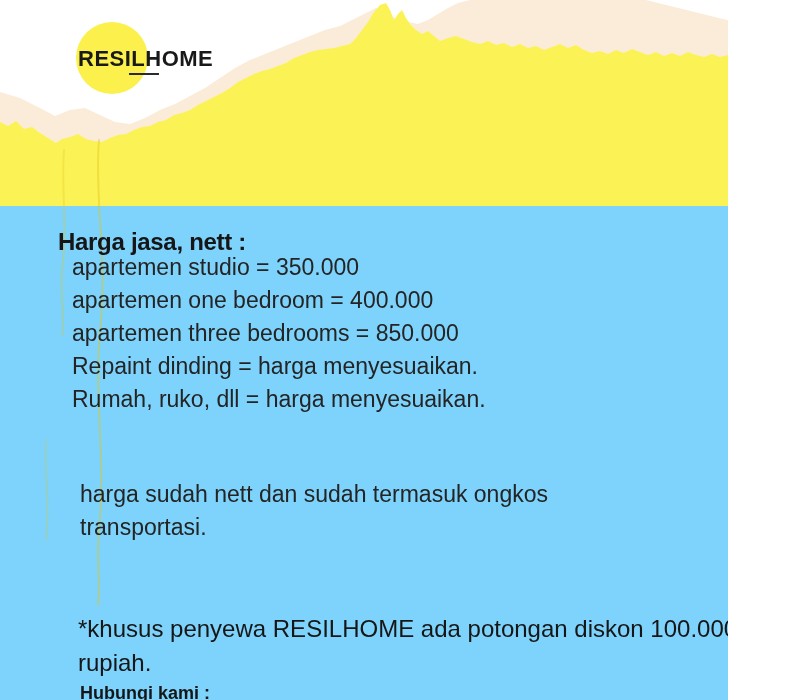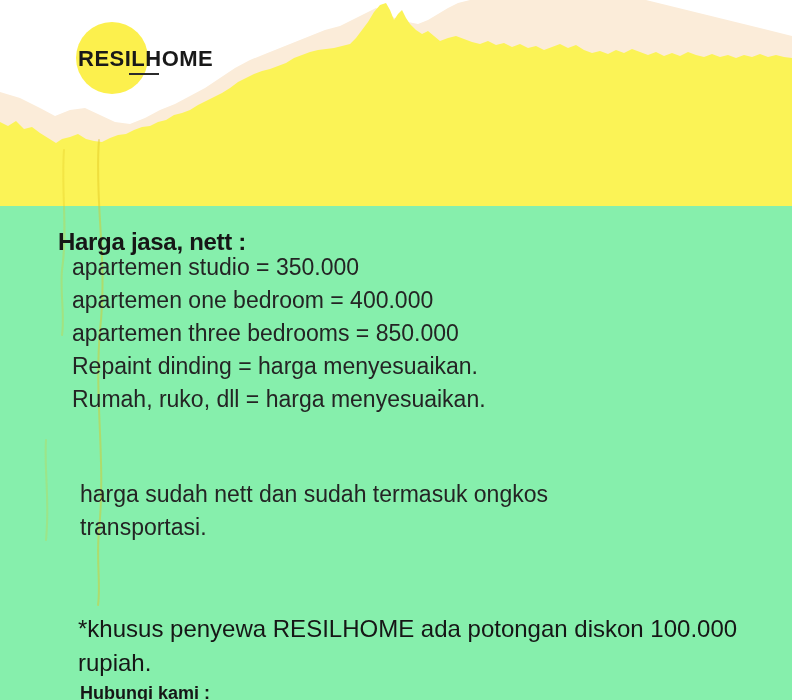--- a/index.html
+++ b/index.html
@@ -1,20 +1,20 @@
 <!DOCTYPE html>
 <html><head>
 <meta charset="utf-8">
 <style>
   html, body { margin: 0; padding: 0; }
   .flyer {
     position: relative;
-    width: 792px;
+    width: 728px;
     height: 700px;
-    background: #86efac;
+    background: #7dd3fc;
     overflow: hidden;
     font-family: "Liberation Sans", sans-serif;
     color: #1d1d1d;
   }
   .torn-header {
     position: absolute;
     top: 0; left: 0;
     width: 792px; height: 206px;
     display: block;
   }

